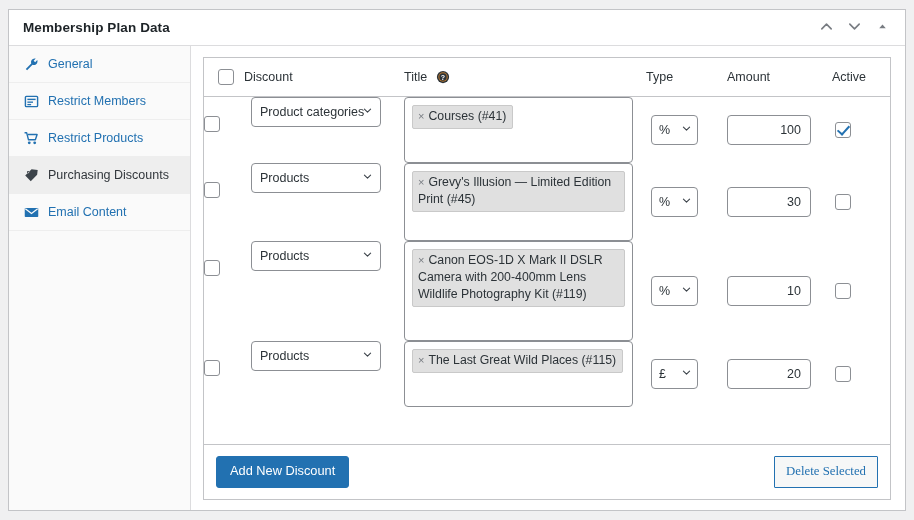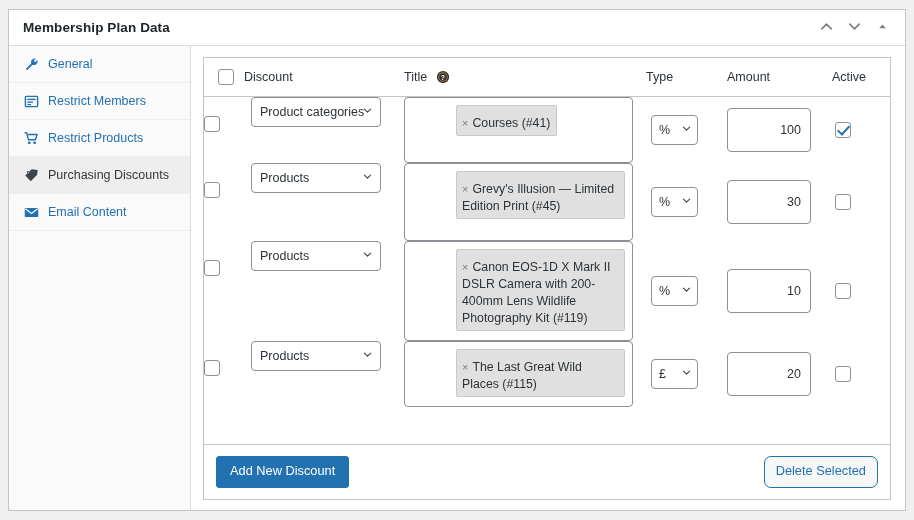--- a/index.html
+++ b/index.html
@@ -221,35 +221,34 @@
   .tagbox.h2 { min-height: 78px; }
   .tagbox.h3 { min-height: 100px; }
   .chip {
     display: inline-block;
     background: #e0e0e0;
     border: 1px solid #c9c9c9;
     border-radius: 2px;
     color: #2c3338;
     font-size: 12.3px;
     line-height: 17px;
-    padding: 9px 6px 3px 5px;
+    padding: 2px 6px 3px 5px;
     max-width: 100%;
-    margin-left: 44px;
   }
   .chip .x {
     color: #787c82;
     margin-right: 4px;
     font-size: 11px;
     cursor: pointer;
   }
 
   
   .amt {
     width: 84px;
-    height: 44px;
+    height: 30px;
     border: 1px solid #8c8f94;
     border-radius: 4px;
     background: #fff;
     font-size: 12.5px;
     color: #2c3338;
     text-align: right;
     padding: 0 9px;
     font-family: "Liberation Sans", sans-serif;
   }
   .mid-wrap { display: flex; align-items: center; }
@@ -274,23 +273,23 @@
     font-family: "Liberation Sans", sans-serif;
     line-height: 1.3;
   }
   .btn-secondary {
     margin-left: auto;
     background: #f6f7f7;
     border: 1px solid #2271b1;
     color: #2271b1;
     font-size: 12.8px;
     padding: 6px 11px 7px;
-    border-radius: 7px;
-    cursor: pointer;
-    font-family: Liberation Sans, sans-serif;
+    border-radius: 1px;
+    cursor: pointer;
+    font-family: Liberation Serif, serif;
     line-height: 1.3;
   }
 
   .help-ico { display: block; }
   .rowscroll { flex: 1 1 auto; overflow: hidden; }
 </style>
 </head>
 <body>
 
 <div class="metabox">

